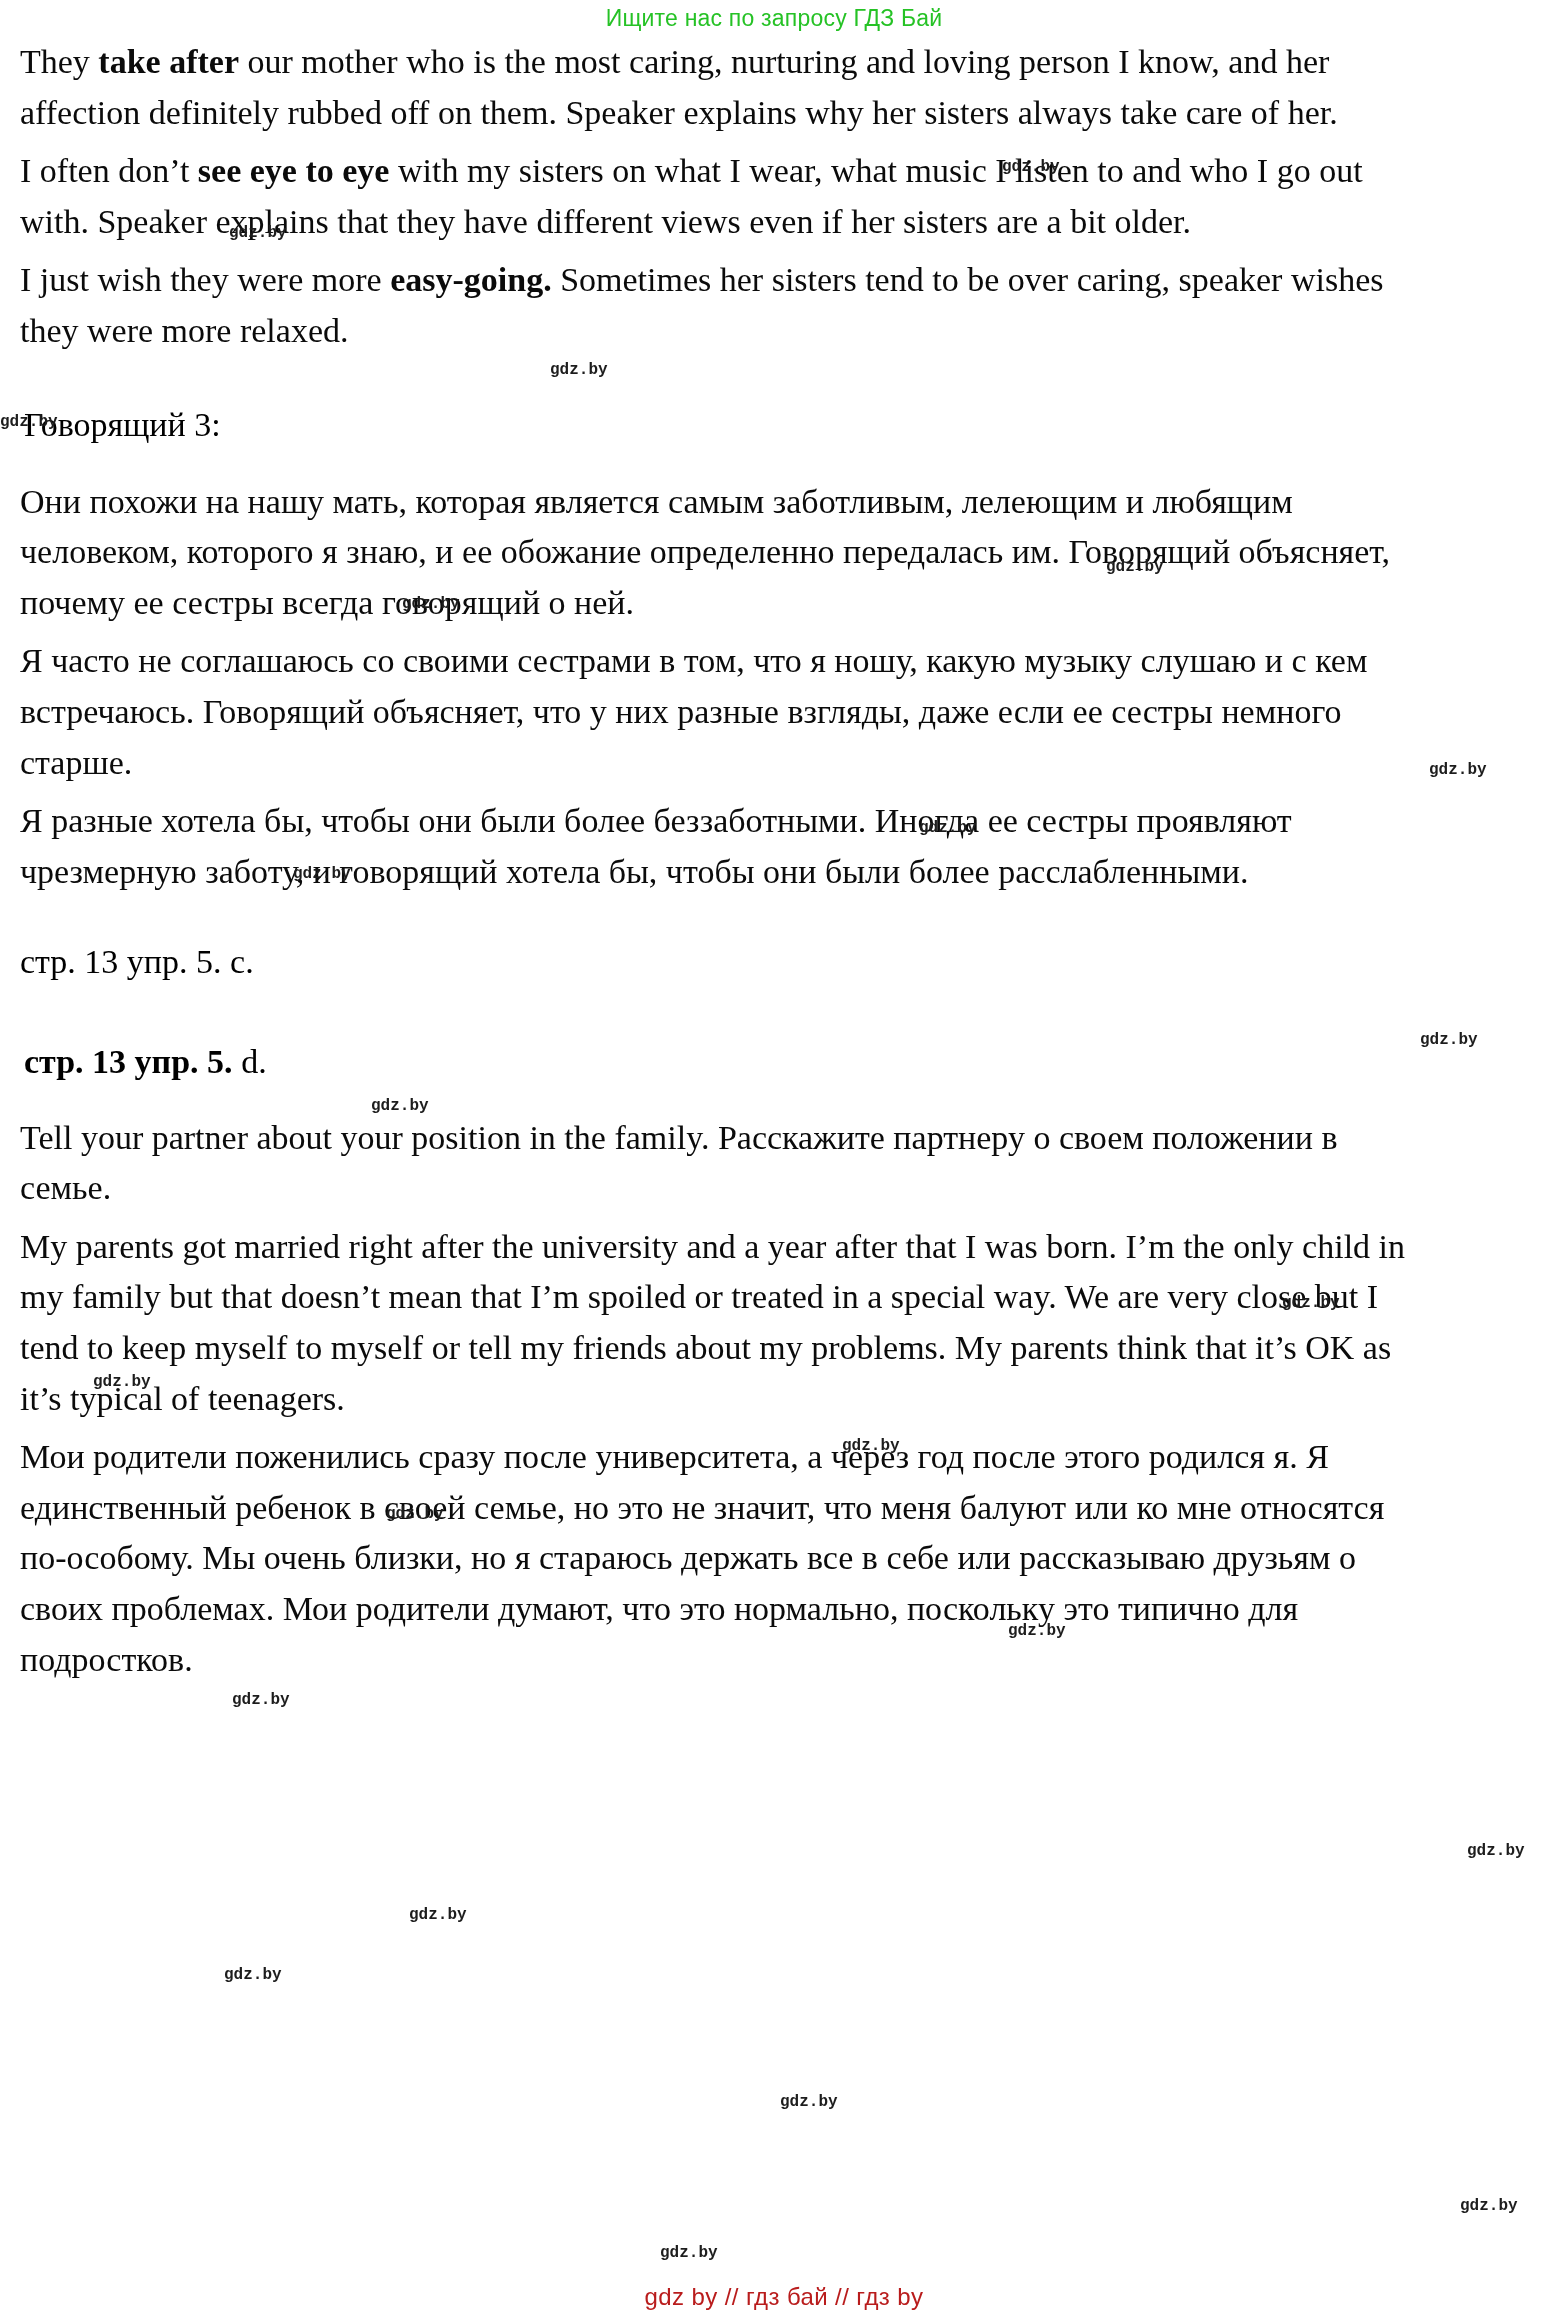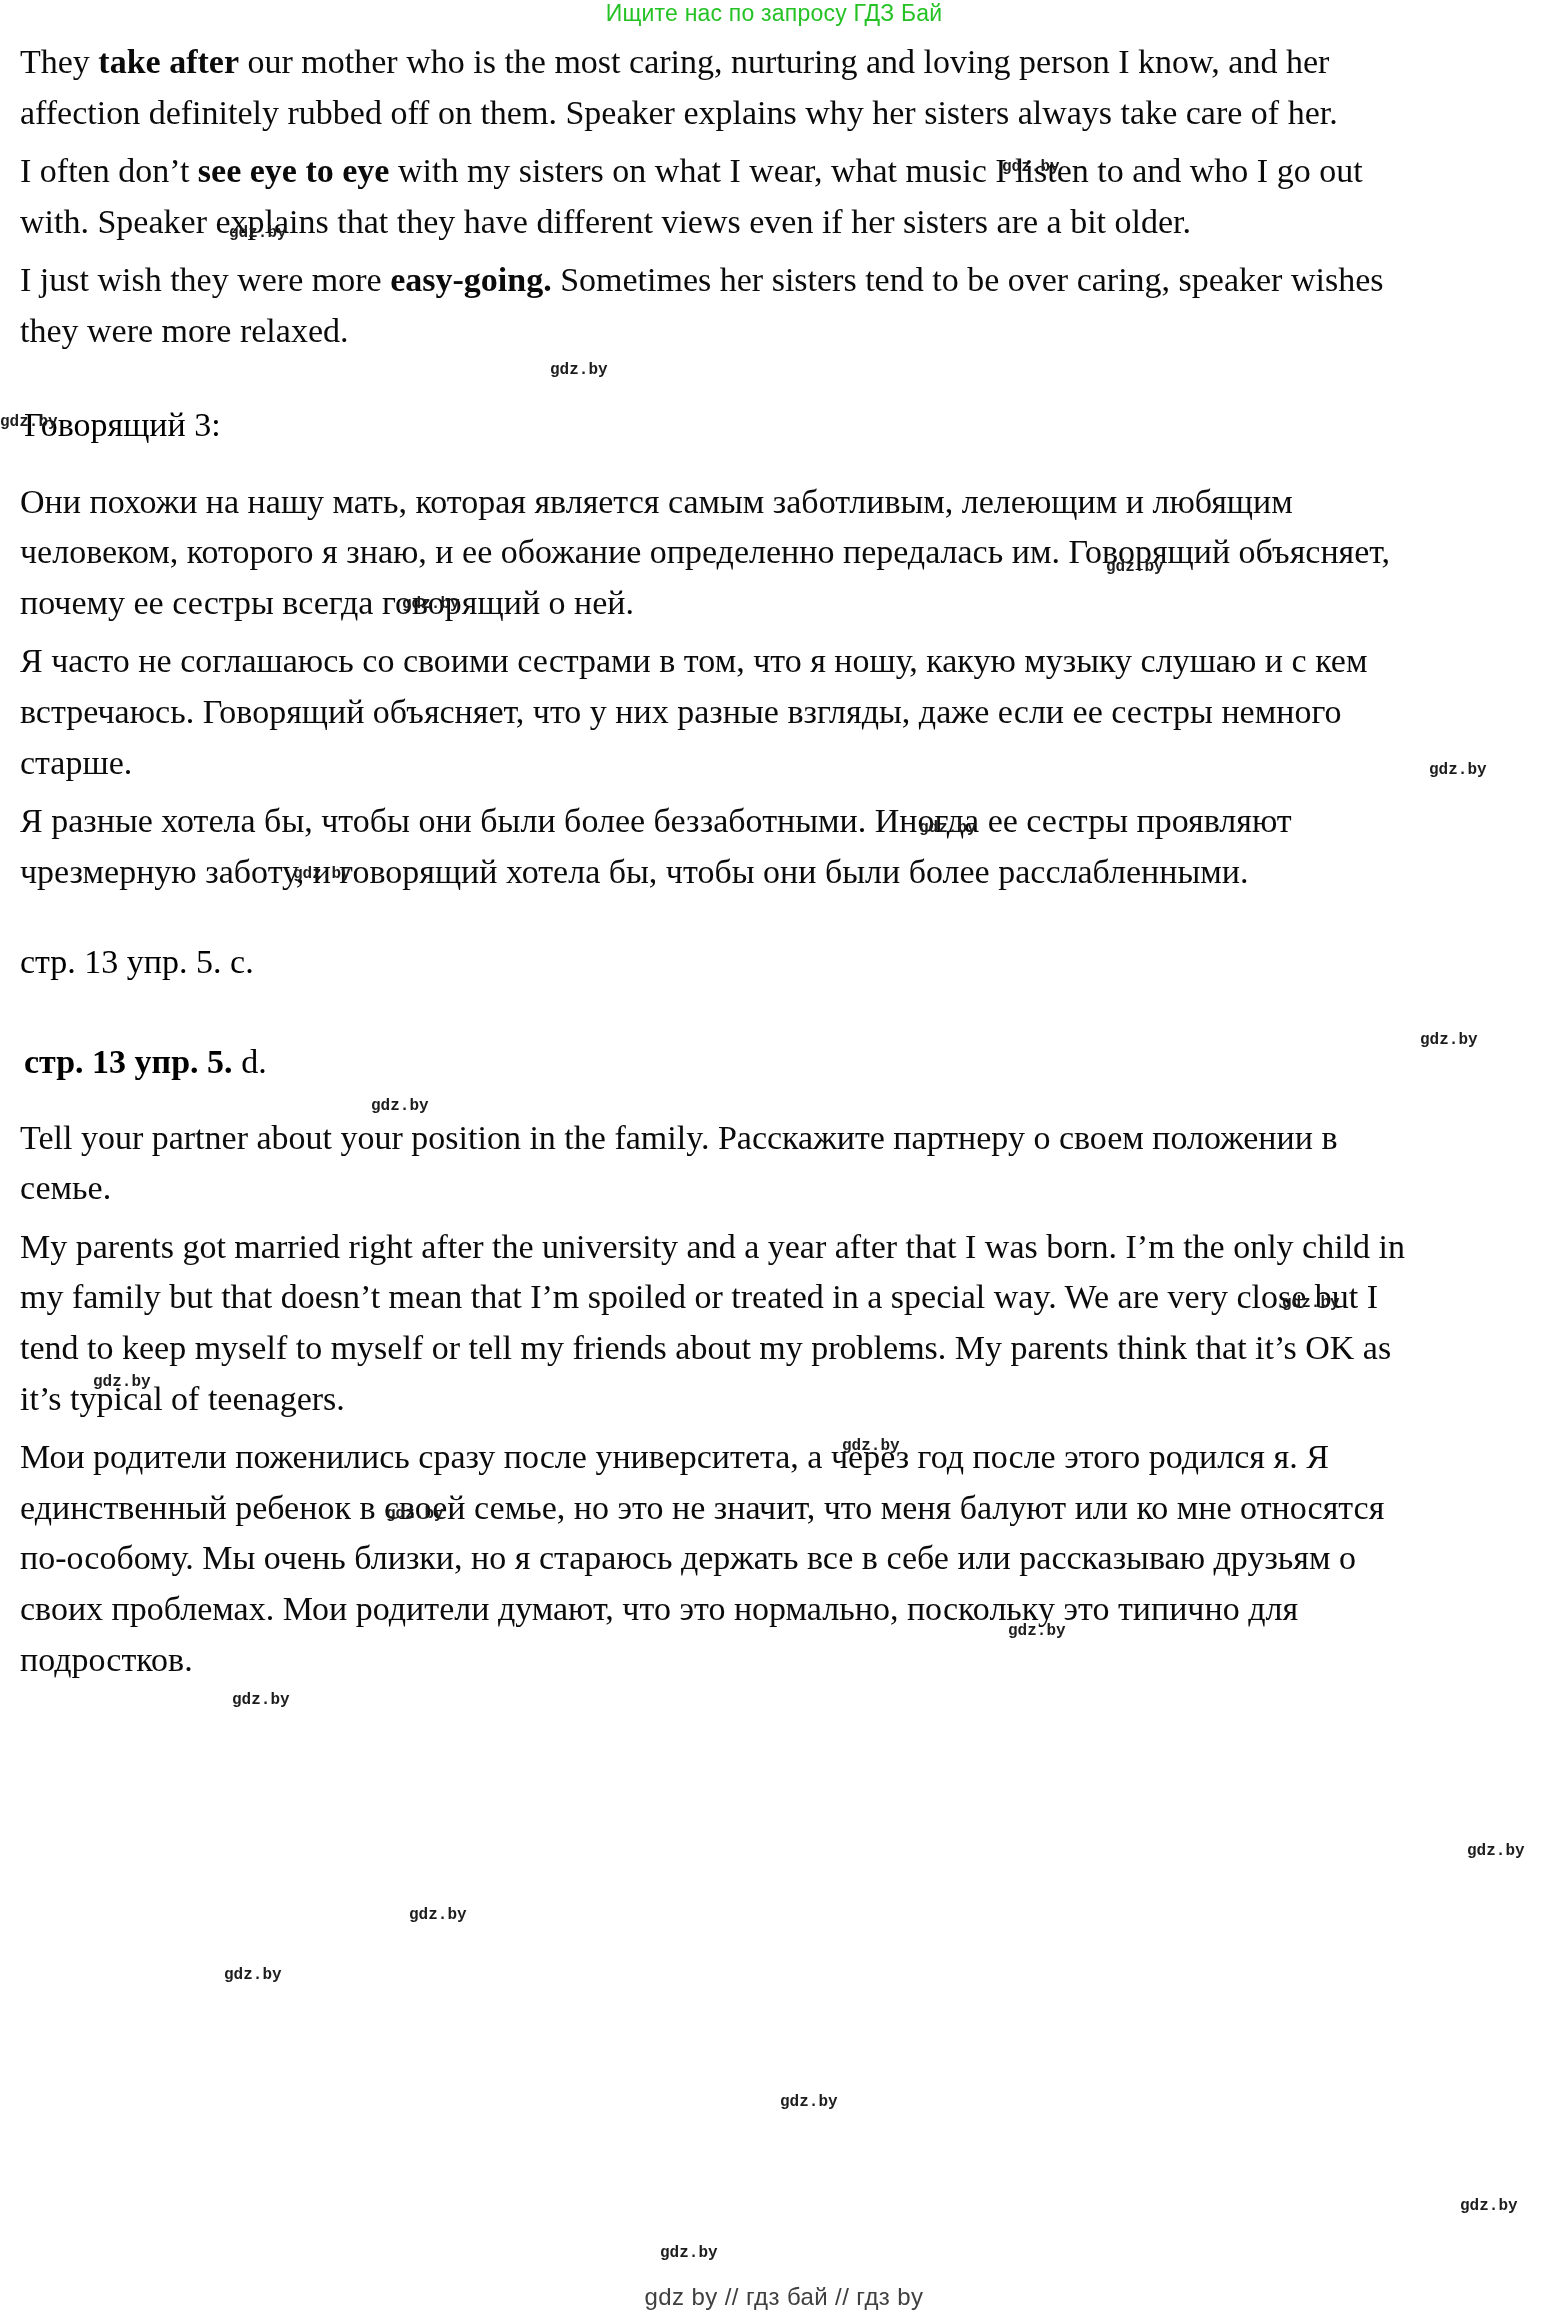--- a/index.html
+++ b/index.html
@@ -17,21 +17,21 @@
   }
 
   
   .promo-bar {
     position: absolute;
     top: 0;
     left: 0;
     width: 1548px;
     height: 32px;
     display: flex;
-    align-items: flex-start;
+    align-items: flex-end;
     justify-content: center;
   }
   .promo-text {
     font-family: "Liberation Sans", "DejaVu Sans", sans-serif;
     font-size: 23px;
     color: #25C225;
     letter-spacing: 0.2px;
     white-space: nowrap;
   }
 
@@ -88,21 +88,21 @@
   .footer {
     position: absolute;
     left: 0;
     bottom: 7.7px;
     width: 1568px;
     text-align: center;
   }
   .footer-text {
     font-family: "Liberation Sans", "DejaVu Sans", sans-serif;
     font-size: 24px;
-    color: #404040;
+    color: #b91c1c;
     letter-spacing: 0.4px;
     white-space: nowrap;
   }
 </style>
 </head>
 <body>
 
 <div class="promo-bar">
   <span class="promo-text">Ищите нас по запросу ГДЗ Бай</span>
 </div>

